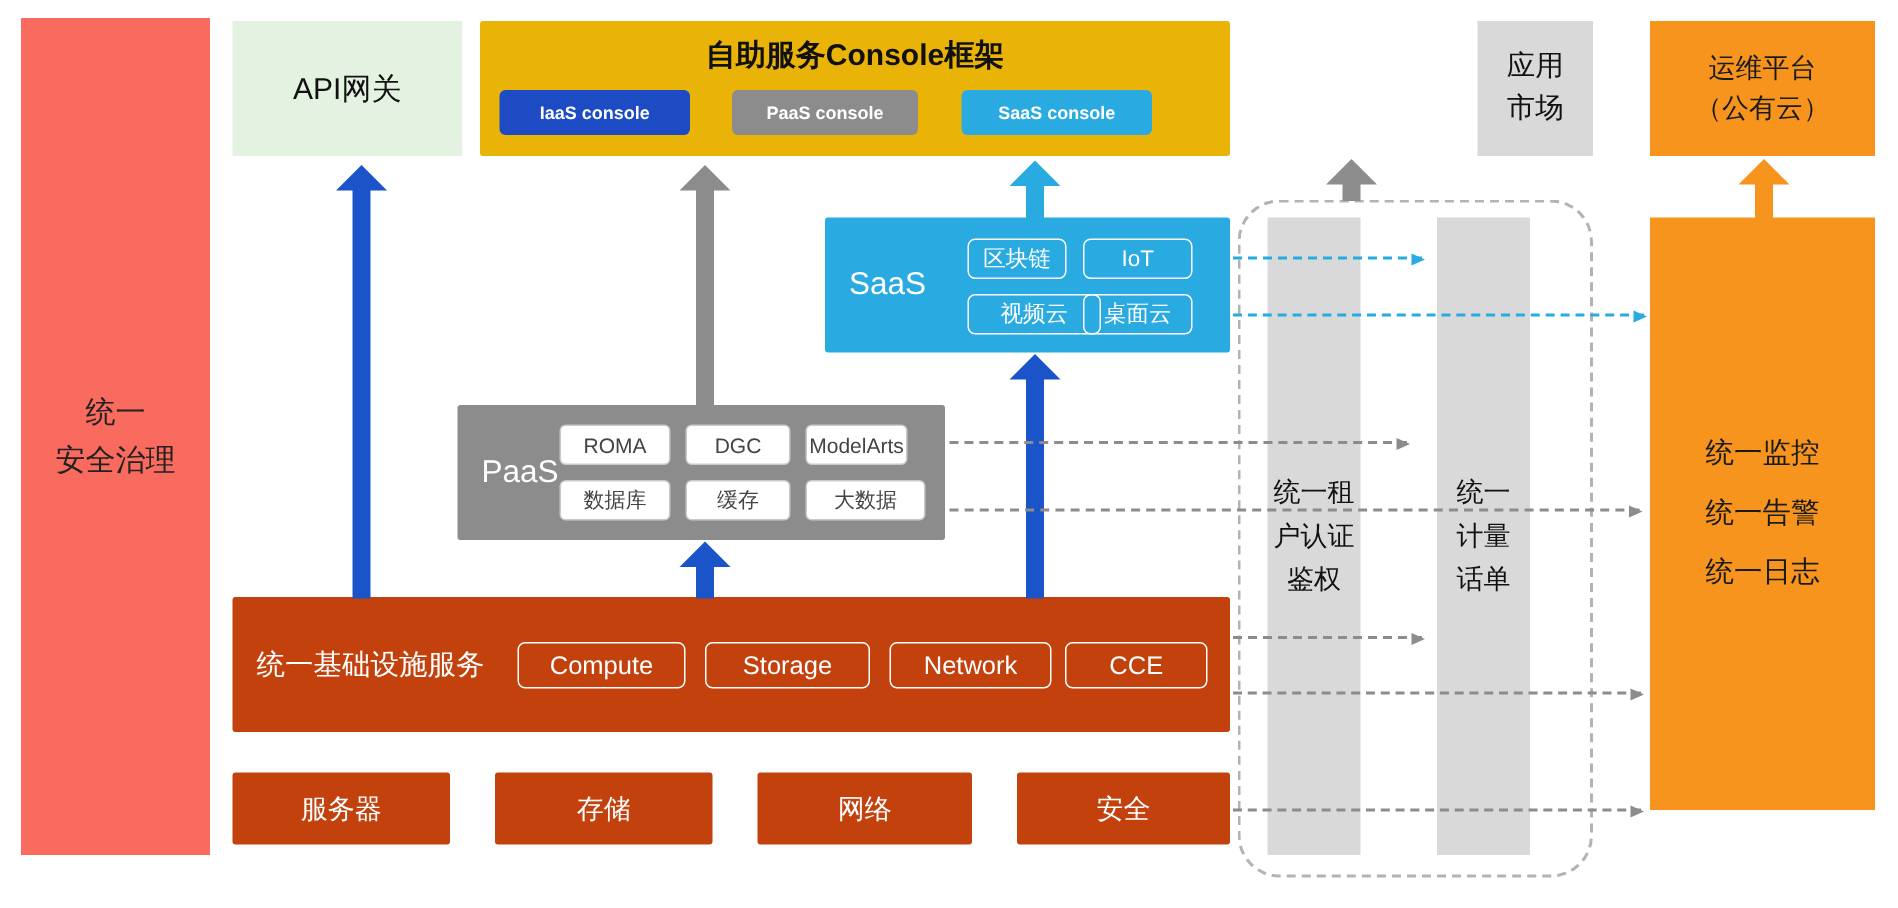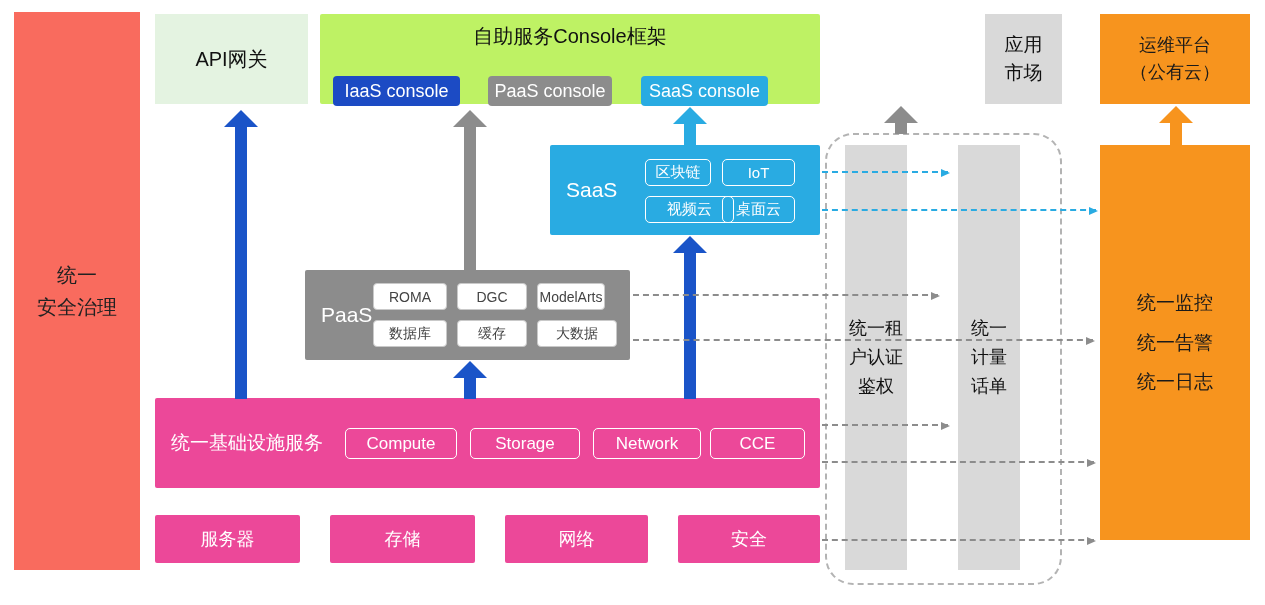--- a/index.html
+++ b/index.html
@@ -4,31 +4,31 @@
 <style>
   * { margin: 0; padding: 0; box-sizing: border-box; }
   body { font-family: "Liberation Sans", sans-serif; background: #fff; }
   .canvas { position: relative; width: 1265px; height: 605px; background: #fff; overflow: hidden; }
   .box { position: absolute; display: flex; align-items: center; justify-content: center; text-align: center; }
   .pre { white-space: pre-line; }
 
   
   .bg-red    { background: #F96B5E; color: #222; }
   .bg-ltgreen{ background: #E4F3E1; color: #111; }
-  .bg-green  { background: #bef264; color: #111; }
+  .bg-green  { background: #eab308; color: #111; font-weight: bold; }
   .bg-gray   { background: #D9D9D9; color: #111; }
   .bg-orange { background: #F7941E; color: #1a1a1a; }
-  .bg-blue   { background: #ec4899; color: #fff; }
+  .bg-blue   { background: #c2410c; color: #fff; }
   .bg-cyan   { background: #29ABE2; color: #fff; }
   .bg-dkgray { background: #8C8C8C; color: #fff; }
 
   .side-label { position: absolute; left: 16px; top: 0; bottom: 0; display: flex; align-items: center; font-size: 21px; color: #fff; }
 
   .console-title { position: absolute; top: 9px; left: 0; right: 0; text-align: center; font-size: 20px; color: #111; }
-  .console-btn { position: absolute; top: 62px; height: 30px; border-radius: 4px; color: #fff; display: flex; align-items: center; justify-content: center; font-size: 18px; }
+  .console-btn { position: absolute; top: 46px; height: 30px; border-radius: 4px; color: #fff; display: flex; align-items: center; justify-content: center; font-size: 12px; }
 
   .saas-pill { position: absolute; height: 27px; border: 1.5px solid #fff; border-radius: 5px; color: #fff; font-size: 15px; display: flex; align-items: center; justify-content: center; }
   .paas-pill { position: absolute; height: 27px; background: #fff; border: 1px solid #c9c9c9; border-radius: 4px; color: #444; font-size: 14px; display: flex; align-items: center; justify-content: center; }
   .infra-pill { position: absolute; height: 31px; border: 1.5px solid #fff; border-radius: 5px; color: #fff; font-size: 17px; display: flex; align-items: center; justify-content: center; }
 
   .blue   { color: #1A54C8; }
   .gray   { color: #8C8C8C; }
   .cyan   { color: #29ABE2; }
   .orange { color: #F7941E; }
 

